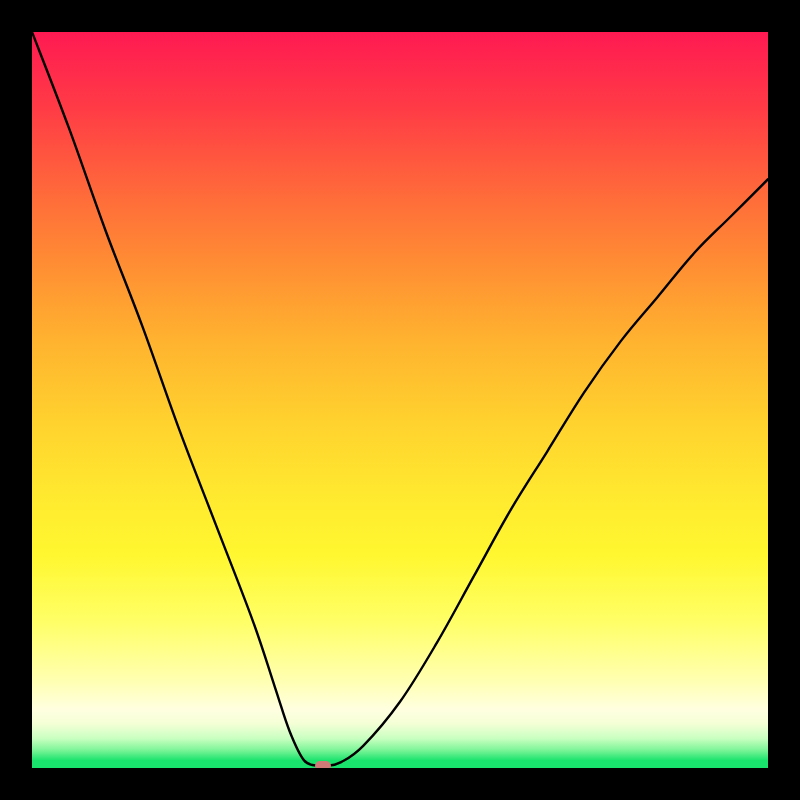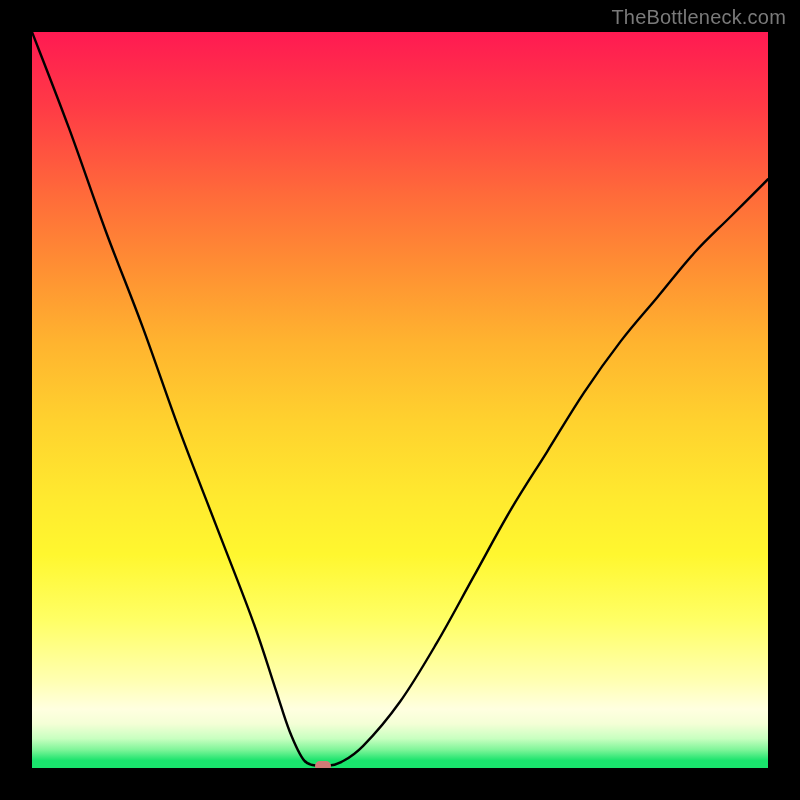--- a/index.html
+++ b/index.html
@@ -73,21 +73,20 @@
     color: #7a7a7a;
     font-size: 20px;
     letter-spacing: 0.2px;
     user-select: none;
   }
 </style>
 </head>
 <body>
 
 <div class="frame">
-  <div class="watermark">TheBottleneck.com</div>
 
   <div class="plot-area">
     <div class="gradient-bg"></div>
 
     <svg class="curve-svg" viewBox="0 0 736 736" preserveAspectRatio="none">
       <path id="curvePath" class="curve-path" d="M 0 0 C 6.6240000000000006 17.22239999999999, 23.552000000000003 59.910399999999946, 36.800000000000004 95.67999999999995 C 50.048 131.44959999999995, 60.35200000000001 162.9504, 73.60000000000001 198.72000000000003 C 86.84800000000001 234.48960000000005, 97.15199999999999 258.63040000000007, 110.39999999999999 294.40000000000003 C 123.648 330.1696, 133.95200000000003 361.67040000000003, 147.20000000000002 397.44 C 160.448 433.20959999999997, 170.752 458.6752, 184 493.12 C 197.248 527.5648, 210.20159999999998 559.6544, 220.79999999999998 588.8 C 231.39839999999998 617.9455999999999, 236.25600000000003 635.1679999999999, 242.88000000000002 655.04 C 249.50400000000002 674.912, 252.30079999999998 685.952, 257.59999999999997 699.2 C 262.89919999999995 712.4480000000001, 267.0208 722.41344, 272.32 728.64 C 277.6192 734.8665599999999, 283.0656 732.86464, 287.04 733.792 C 291.0144 734.71936, 290.42560000000003 734.4544000000001, 294.40000000000003 733.792 C 298.37440000000004 733.1296, 302.49600000000004 733.68896, 309.12 730.112 C 315.74399999999997 726.53504, 320.60159999999996 724.7833599999999, 331.2 713.92 C 341.7984 703.05664, 354.752 688.3072, 368 669.76 C 381.248 651.2128, 391.552 633.4016, 404.8 610.88 C 418.048 588.3584, 428.352 568.4864, 441.59999999999997 544.64 C 454.84799999999996 520.7936, 465.15200000000004 500.9216, 478.40000000000003 478.40000000000003 C 491.648 455.87840000000006, 501.95199999999994 440.7168, 515.1999999999999 419.52 C 528.448 398.3232, 538.752 380.512, 552 360.64 C 565.248 340.768, 575.552 326.3424, 588.8000000000001 309.12 C 602.0480000000001 291.8976, 612.3520000000001 280.8576, 625.6 264.96 C 638.848 249.0624, 649.152 235.37280000000007, 662.4 220.80000000000007 C 675.6479999999999 206.22720000000007, 685.9519999999999 197.24800000000002, 699.1999999999999 184 C 712.448 170.75199999999998, 729.376 153.82399999999996, 736 147.19999999999993"></path>
     </svg>
 
     <div id="marker" class="marker" style="left: 282.72px; top: 728.792px; background: rgb(207, 122, 118);"></div>
   </div>

